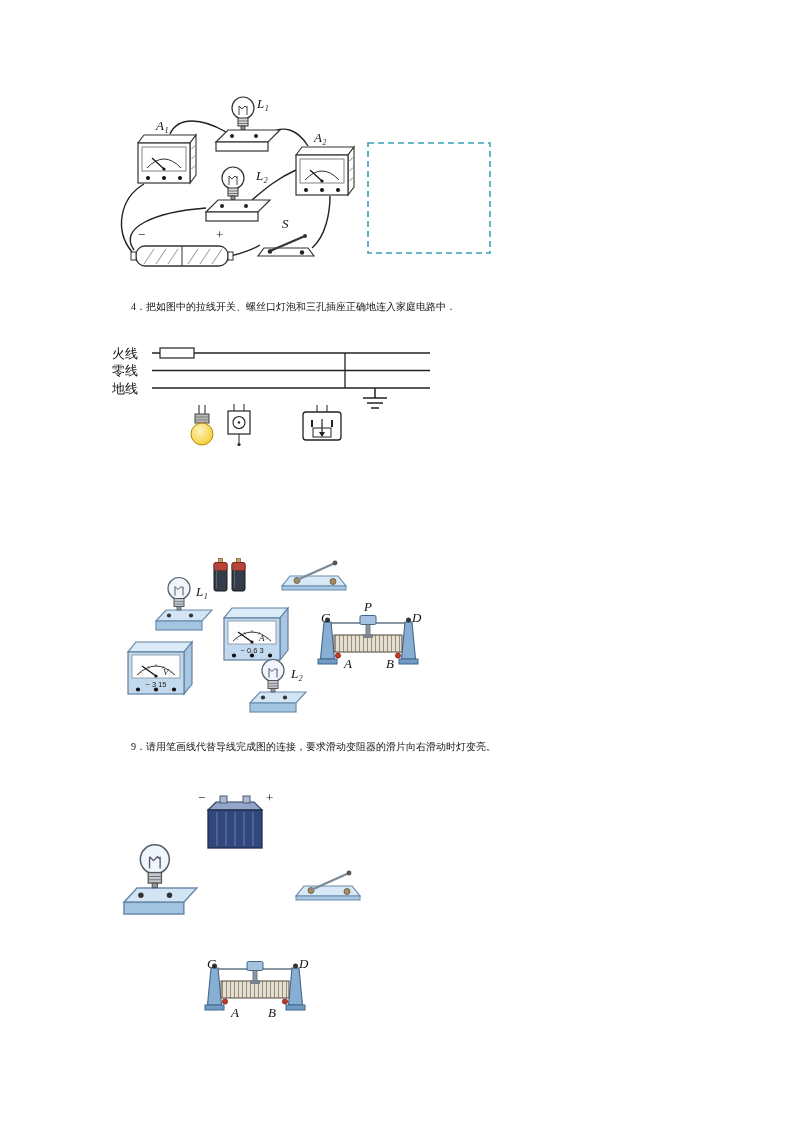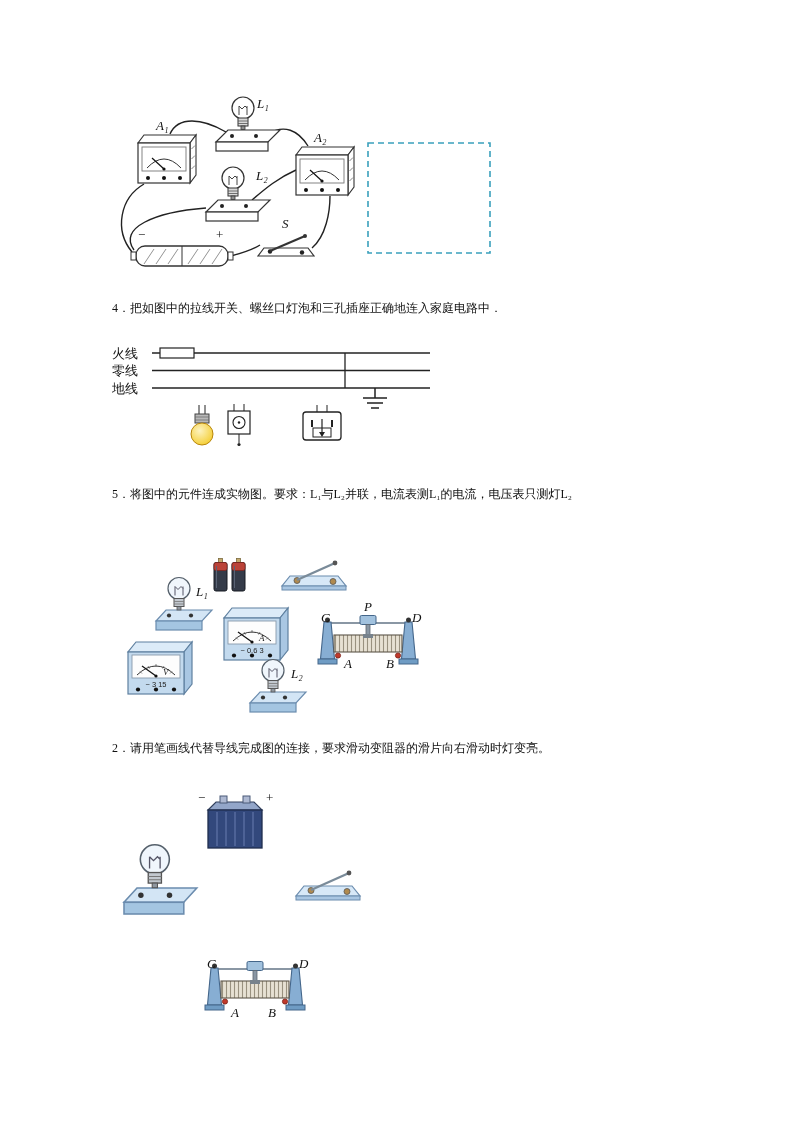--- a/index.html
+++ b/index.html
@@ -1,18 +1,18 @@
 <!DOCTYPE html>
 <html><head>
 <meta charset="utf-8">
 <style>
   html,body{margin:0;padding:0;background:#ffffff;}
   .page{position:relative;width:794px;height:1123px;background:#fff;overflow:hidden;
         font-family:"Liberation Serif",serif;}
-  .qtext{position:absolute;left:112px;font-size:12px;color:#111;white-space:nowrap;
+  .qtext{position:absolute;left:131px;font-size:10px;color:#111;white-space:nowrap;
          font-family:"Liberation Serif",serif;}
   .fig{position:absolute;}
   .lbl-i{font-style:italic;font-size:13px;font-family:"Liberation Serif",serif;fill:#111;}
   .lbl-b{font-size:13px;font-family:"Liberation Serif",serif;fill:#111;}
   .cn{font-size:13px;font-family:"Liberation Serif",serif;fill:#111;}
   .meter-letter{font-style:italic;font-size:9px;font-family:"Liberation Serif",serif;fill:#222;}
   .meter-terms{font-size:7.5px;font-family:"Liberation Sans",sans-serif;fill:#222;}
 </style>
 </head>
 <body>
@@ -205,21 +205,20 @@
     <g>
       <path d="M207,77 V70 M217,77 V70" stroke="#222" stroke-width="1"></path>
       <rect x="193" y="77" width="38" height="28" rx="3" fill="#fff" stroke="#222" stroke-width="1.3"></rect>
       <path d="M202,85 V92 M222,85 V92" stroke="#222" stroke-width="2"></path>
       <rect x="203" y="93" width="18" height="9" fill="none" stroke="#222" stroke-width="1"></rect>
       <line x1="212" y1="84" x2="212" y2="99" stroke="#222" stroke-width="1.2"></line>
       <polygon points="209,97 215,97 212,102" fill="#222"></polygon>
     </g>
   </svg>
 
-  <div class="qtext" style="top:486px">5．将图中的元件连成实物图。要求：L₁与L₂并联，电流表测L₁的电流，电压表只测灯L₂</div>
 
   <svg class="fig" style="left:110px;top:550px" width="420" height="175" viewBox="0 0 420 175">
     <use href="#cell" x="103" y="6"></use>
     <use href="#cell" x="121" y="6"></use>
     <use href="#switch-c" x="172" y="6"></use>
     <use href="#platform-c" x="46" y="60"></use>
     <use href="#bulb-c" x="57" y="26.5"></use>
     <text x="86" y="46" class="lbl-i">L₁</text>
     <g>
       <use href="#meter-c" x="114" y="58"></use>
@@ -237,21 +236,21 @@
     <g>
       <use href="#meter-c" x="18" y="92"></use>
       <text x="53" y="125" class="meter-letter">V</text>
       <text x="46" y="137" text-anchor="middle" class="meter-terms">−  3  15</text>
     </g>
     <use href="#platform-c" x="140" y="142"></use>
     <use href="#bulb-c" x="151" y="108.5"></use>
     <text x="181" y="128" class="lbl-i">L₂</text>
   </svg>
 
-  <div class="qtext" style="top:740px">2．请用笔画线代替导线完成图的连接，要求滑动变阻器的滑片向右滑动时灯变亮。</div>
+  <div class="qtext" style="top:740px">9．请用笔画线代替导线完成图的连接，要求滑动变阻器的滑片向右滑动时灯变亮。</div>
 
   <svg class="fig" style="left:110px;top:780px" width="320" height="245" viewBox="0 0 320 245">
     <g>
       <use href="#batpack" x="98" y="12"></use>
       <text x="88" y="22" class="lbl-b">−</text>
       <text x="156" y="22" class="lbl-b">+</text>
     </g>
     <g>
       <use href="#platform-c" transform="translate(14,108) scale(1.3)"></use>
       <use href="#bulb-c" transform="translate(29,63.5) scale(1.32)"></use>

